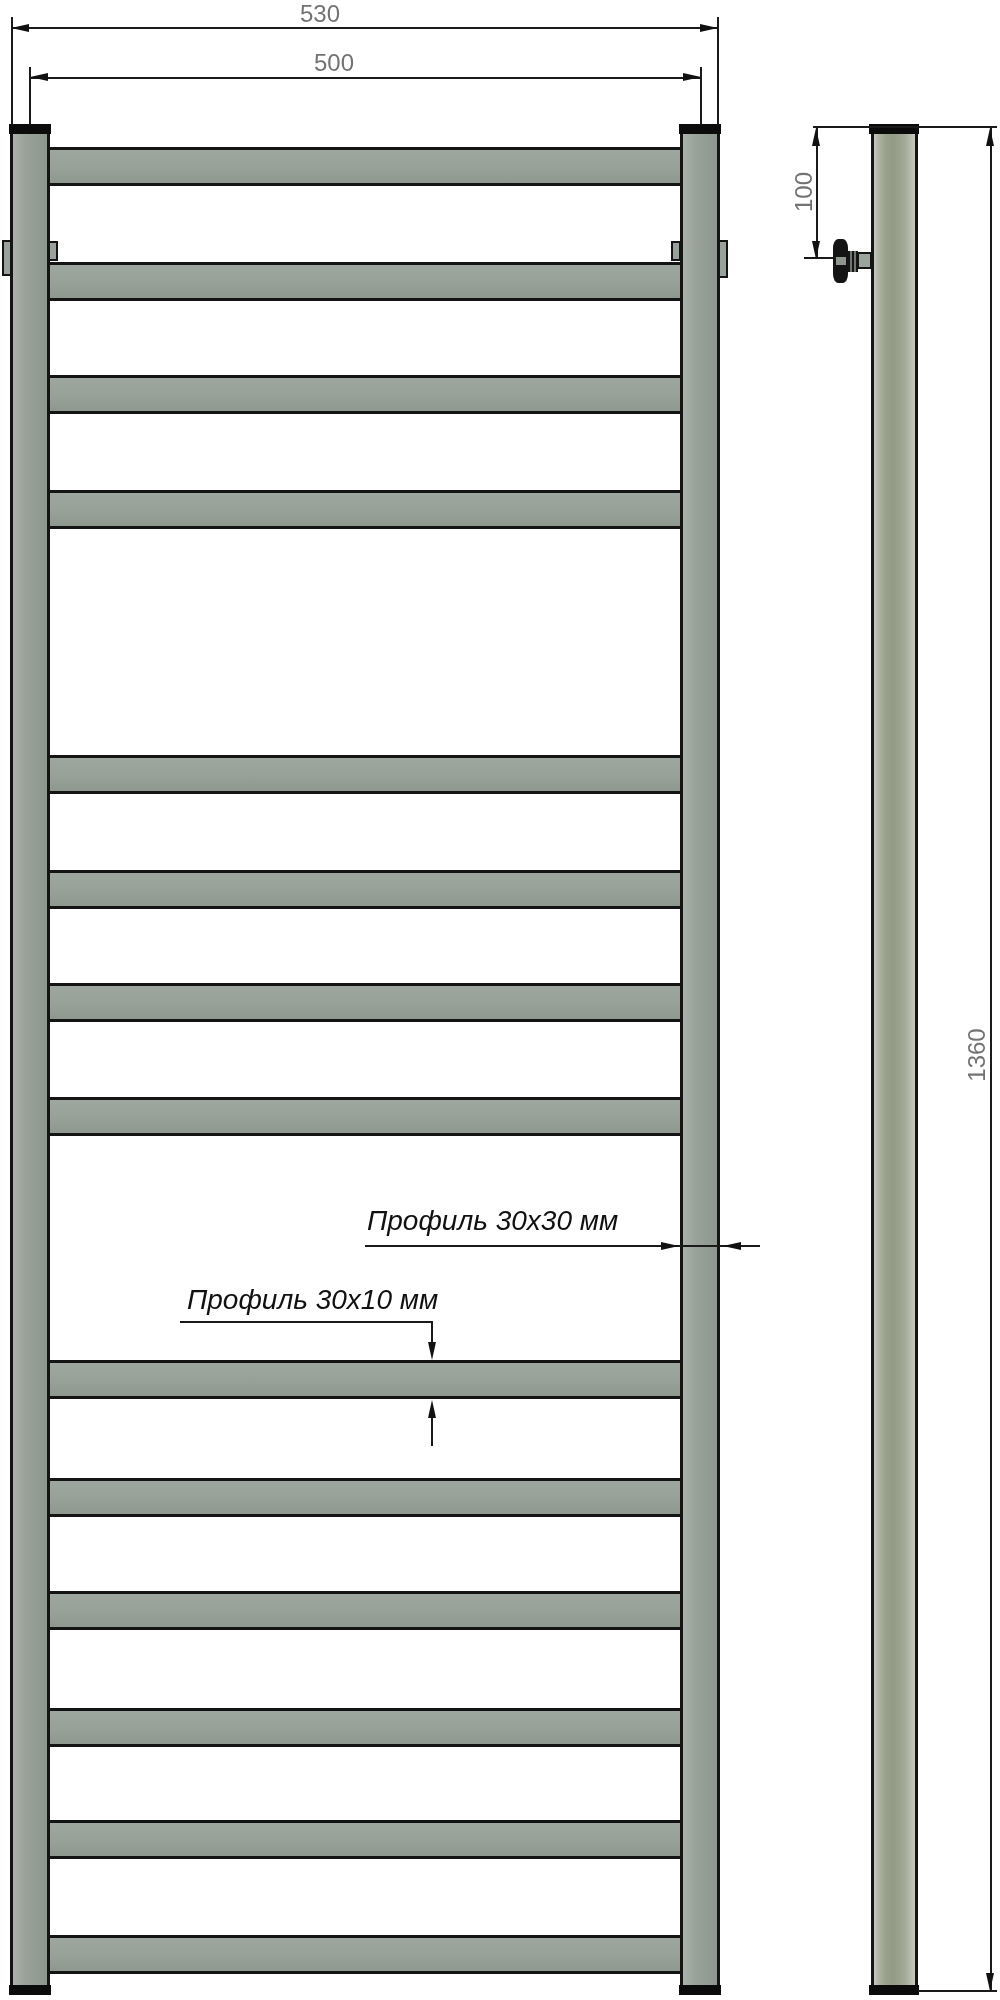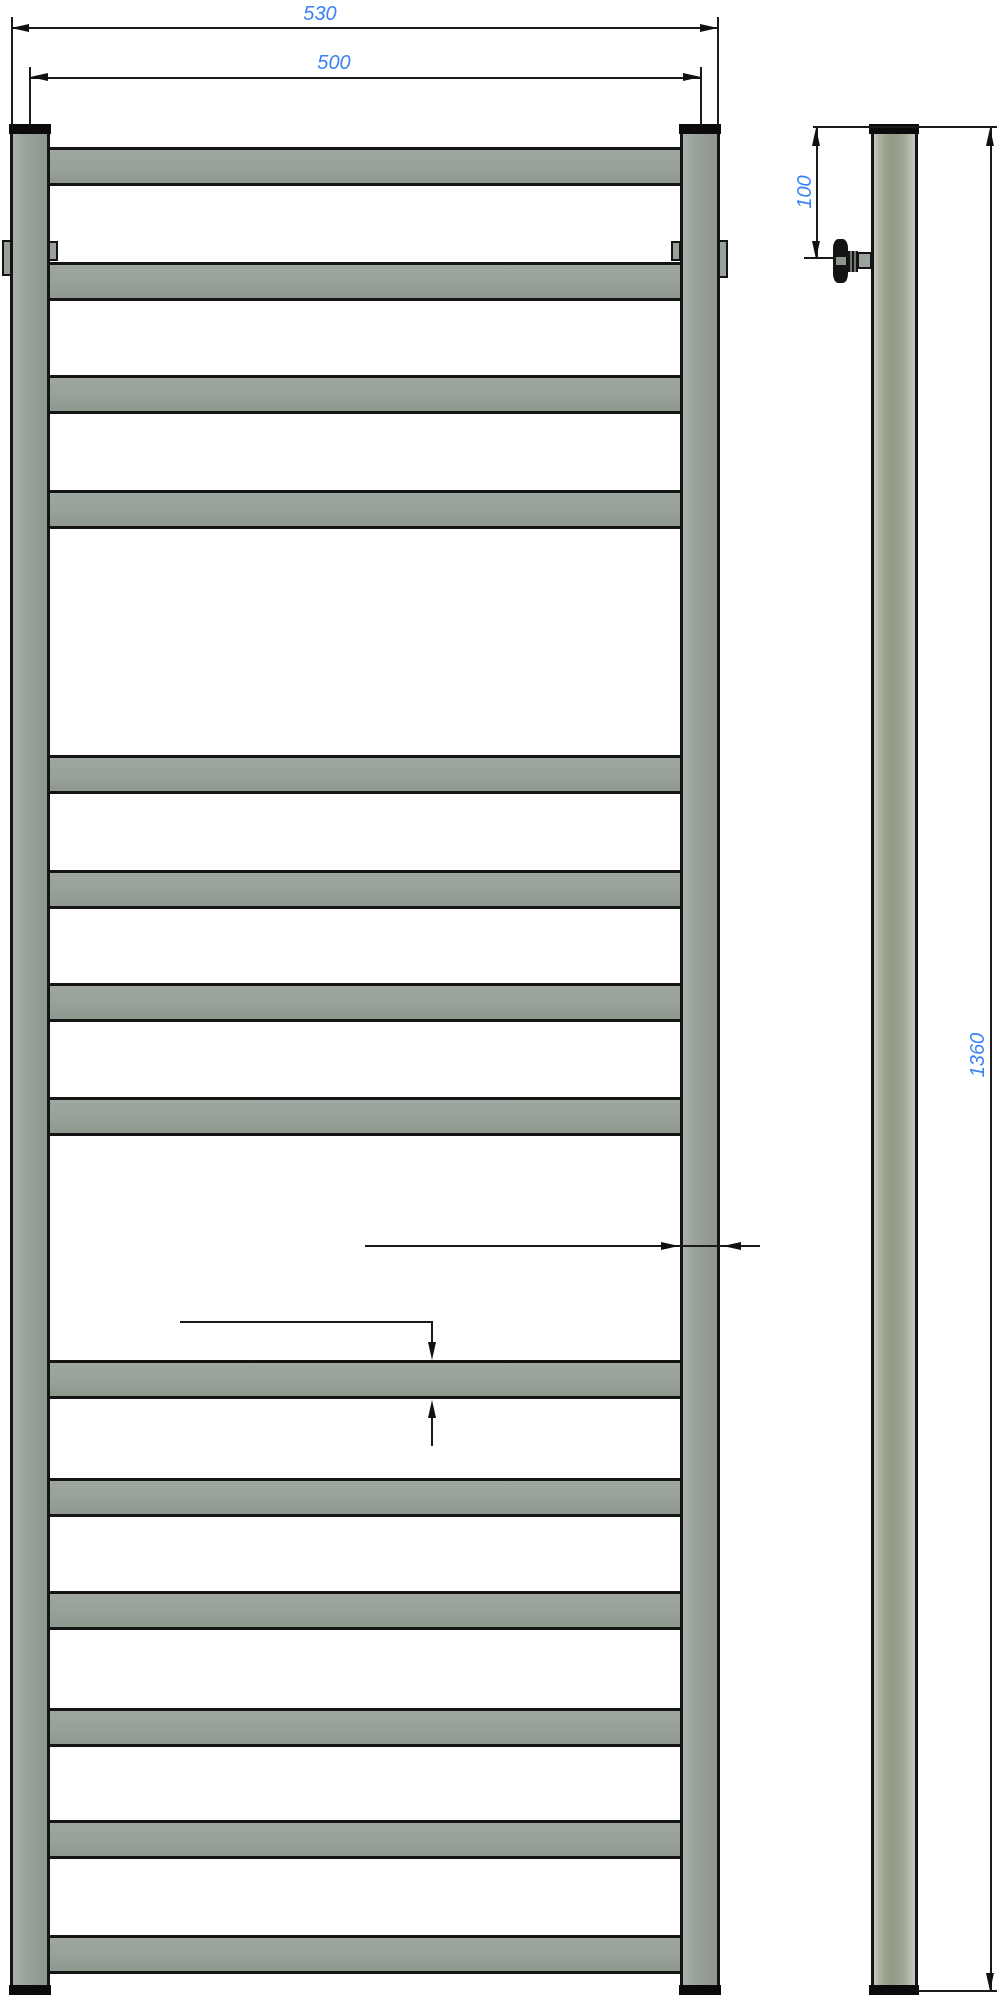--- a/index.html
+++ b/index.html
@@ -22,21 +22,21 @@
         background:repeating-linear-gradient(90deg,#161616 0 2px,#707570 2px 4px);}
   .valve-nut{position:absolute;left:857px;top:252px;width:15px;height:17px;background:#9aa49b;border:2px solid #141414;z-index:2;}
   
   .hline{position:absolute;height:2px;background:#1a1a1a;z-index:5;}
   .vline{position:absolute;width:2px;background:#1a1a1a;z-index:5;}
   .tri{position:absolute;width:0;height:0;z-index:6;}
   .tri-left {border-top:4px solid transparent;border-bottom:4px solid transparent;border-right:18px solid #111;}
   .tri-right{border-top:4px solid transparent;border-bottom:4px solid transparent;border-left:18px solid #111;}
   .tri-up   {border-left:4px solid transparent;border-right:4px solid transparent;border-bottom:18px solid #111;}
   .tri-down {border-left:4px solid transparent;border-right:4px solid transparent;border-top:18px solid #111;}
-  .dim-text{position:absolute;font-style:italic;font-size:20px;color:#3b82f6;z-index:6;
+  .dim-text{position:absolute;font-size:24px;color:#737373;z-index:6;
             display:flex;align-items:center;justify-content:center;}
   .label-text{position:absolute;font-style:italic;font-size:28px;color:#111;white-space:nowrap;z-index:6;}
   .rot{transform:rotate(-90deg);}
 </style>
 </head>
 <body>
 
 <div class="canvas">
 
   <div id="front-rungs">
@@ -98,23 +98,25 @@
   <div class="tri tri-down" style="left:812px;top:241px"></div>
   <div class="hline" style="left:804px;top:257px;width:32px"></div>
   <div class="dim-text rot" style="left:772px;top:160px;width:64px;height:64px">100</div>
 
   <div class="vline" style="left:990px;top:127px;height:1864px"></div>
   <div class="tri tri-up" style="left:986px;top:128px"></div>
   <div class="tri tri-down" style="left:986px;top:1973px"></div>
   <div class="hline" style="left:918px;top:1990px;width:79px"></div>
   <div class="dim-text rot" style="left:940px;top:1018px;width:74px;height:74px">1360</div>
 
+  <div class="label-text" style="left:367px;top:1205px">Профиль 30х30 мм</div>
   <div class="hline" style="left:365px;top:1245px;width:395px"></div>
   <div class="tri tri-right" style="left:661px;top:1242px"></div>
   <div class="tri tri-left" style="left:723px;top:1242px"></div>
 
+  <div class="label-text" style="left:187px;top:1284px">Профиль 30х10 мм</div>
   <div class="hline" style="left:180px;top:1321px;width:253px"></div>
   <div class="vline" style="left:431px;top:1321px;height:24px"></div>
   <div class="tri tri-down" style="left:428px;top:1342px"></div>
   <div class="tri tri-up" style="left:428px;top:1400px"></div>
   <div class="vline" style="left:431px;top:1416px;height:30px"></div>
 
 </div>
 
 </body></html>

